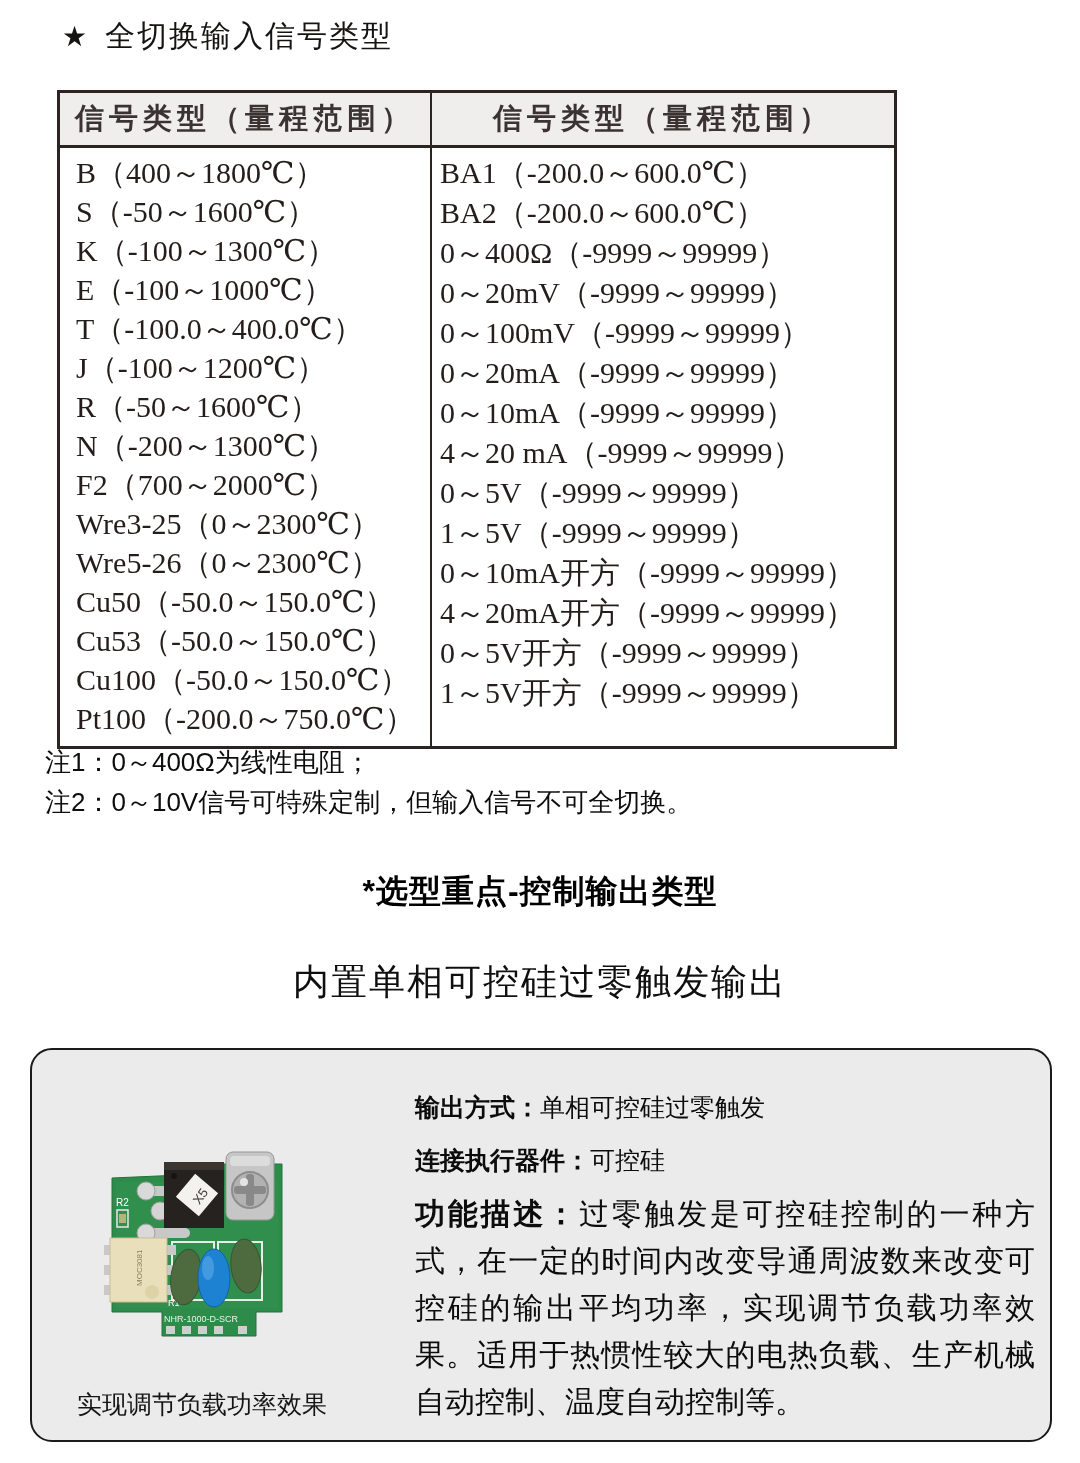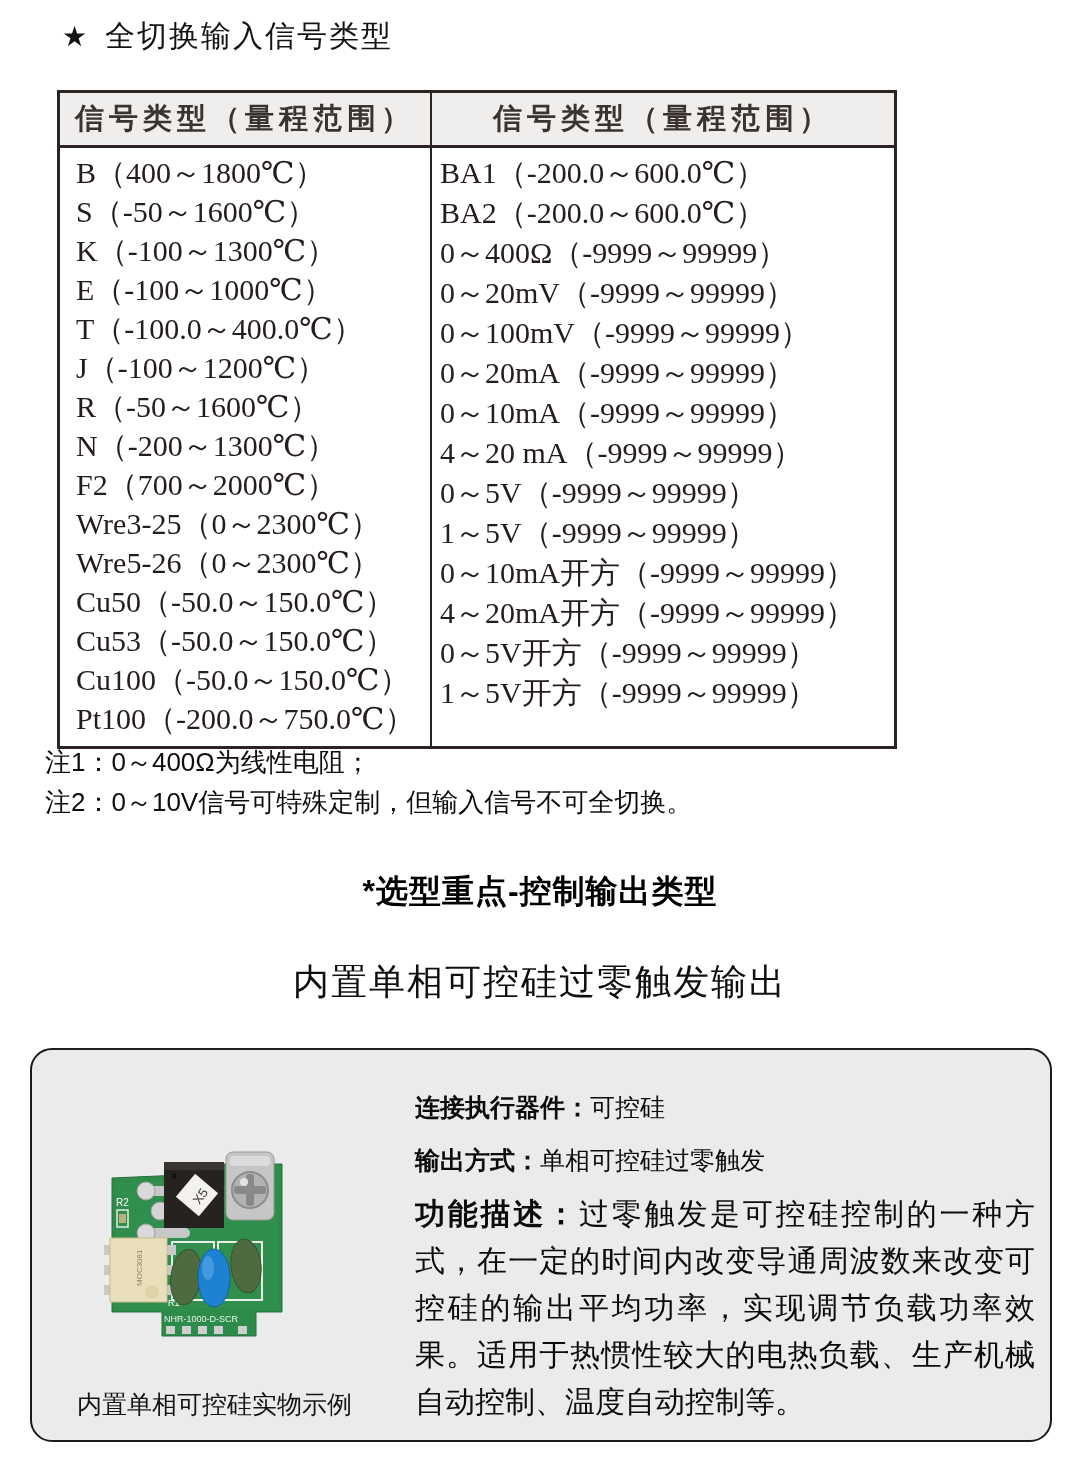--- a/index.html
+++ b/index.html
@@ -186,26 +186,26 @@
           <ellipse cx="82" cy="127" rx="15" ry="28" fill="#4e6b3f" stroke="#3c5430" transform="rotate(8 82 127)"></ellipse>
           <ellipse cx="110" cy="128" rx="16" ry="29" fill="#1e82d2" stroke="#13619f"></ellipse>
           <ellipse cx="104" cy="118" rx="6" ry="12" fill="#52a4e4" opacity="0.7"></ellipse>
           <ellipse cx="142" cy="116" rx="15" ry="27" fill="#4e6b3f" stroke="#3c5430" transform="rotate(-6 142 116)"></ellipse>
         </g>
       </svg>
     </div>
 
     <div class="card-text">
       <p class="card-row">
-        <b>连接执行器件：</b><span>可控硅</span>
+        <b>输出方式：</b><span>单相可控硅过零触发</span>
       </p>
       <p class="card-row">
-        <b>输出方式：</b><span>单相可控硅过零触发</span>
+        <b>连接执行器件：</b><span>可控硅</span>
       </p>
       <p class="desc">
         <b>功能描述：</b><span>过零触发是可控硅控制的一种方式，在一定的时间内改变导通周波数来改变可控硅的输出平均功率，实现调节负载功率效果。适用于热惯性较大的电热负载、生产机械自动控制、温度自动控制等。</span>
       </p>
     </div>
 
-    <div class="card-caption">内置单相可控硅实物示例</div>
+    <div class="card-caption">实现调节负载功率效果</div>
   </div>
 
 </div>
 
 </body></html>

